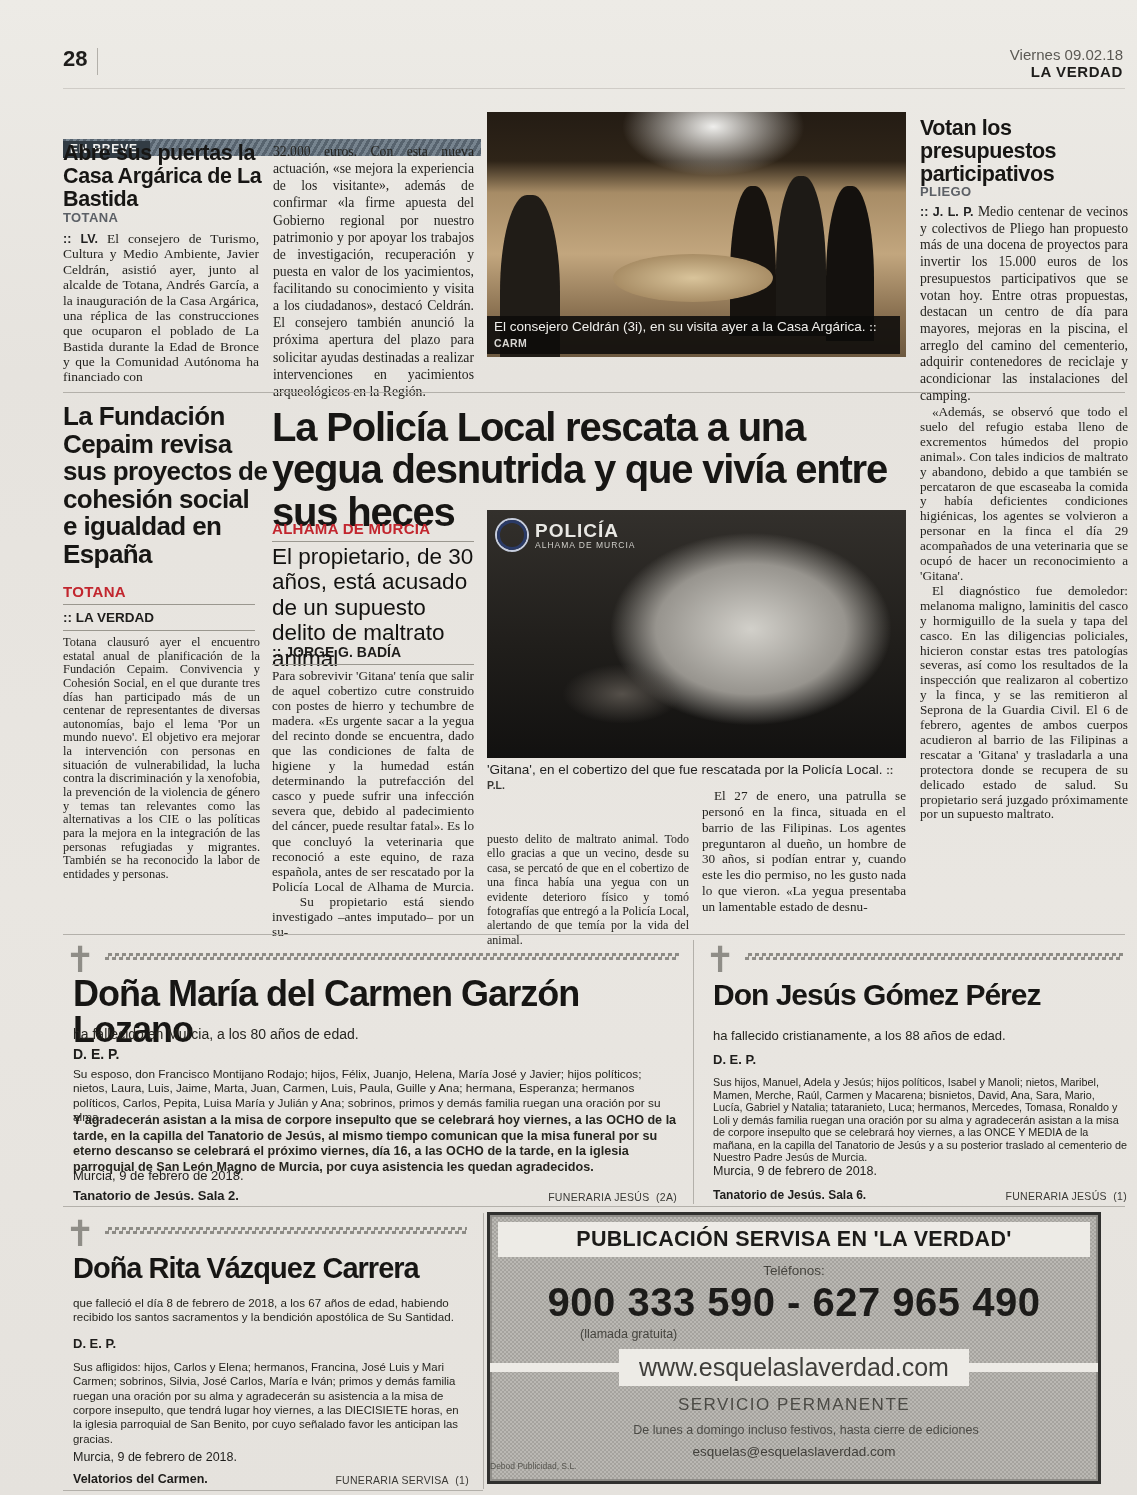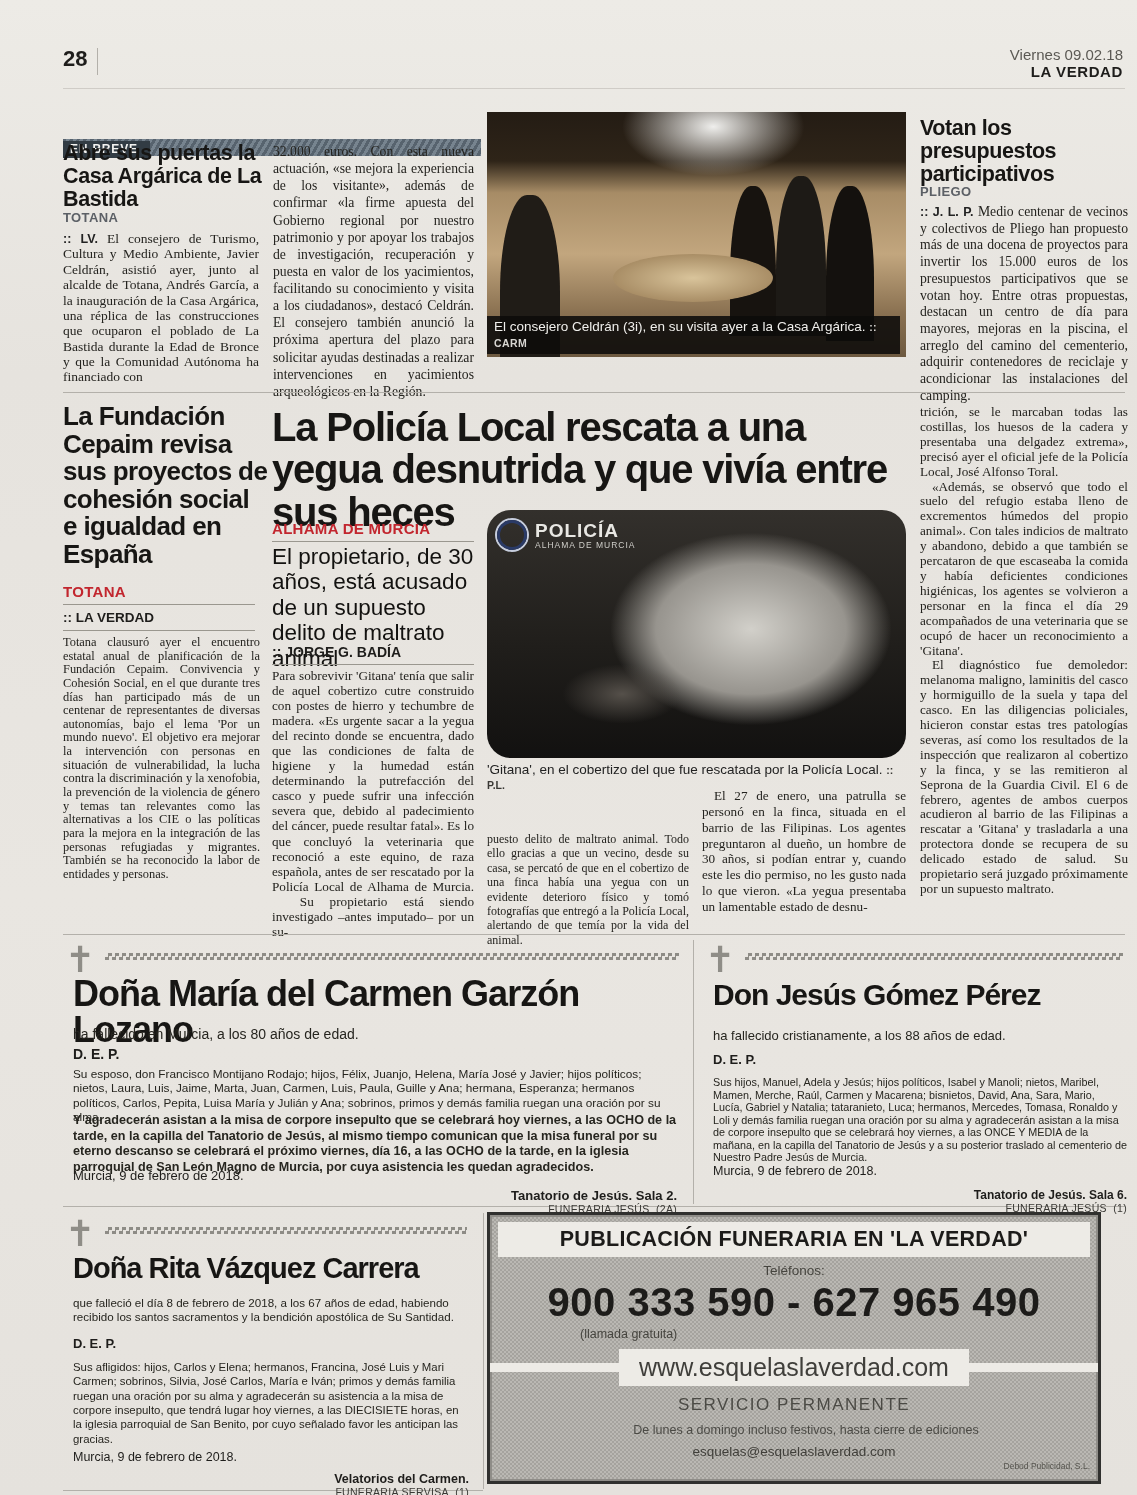--- a/index.html
+++ b/index.html
@@ -20,21 +20,21 @@
   .photo-caption-strip{
     position:absolute;left:0;right:6px;bottom:3px;background:rgba(12,11,10,.88);
     color:#f0efec;font-size:13.5px;padding:3px 7px;line-height:1.2;
   }
   .credit{font-weight:bold;font-size:10.5px;letter-spacing:.4px;color:#d8d6d2;}
   .chain{height:7px;background:repeating-conic-gradient(#8e8c86 0 25%,rgba(0,0,0,0) 0 50%) 0 0/7px 7px;}
   .cross{font-family:"DejaVu Sans",sans-serif;color:#8f8d87;font-size:36px;line-height:1;}
   .obit-name{font-weight:bold;color:#171614;letter-spacing:-1px;line-height:1.0;}
   .obit-small{font-size:15px;color:#26251f;}
   .obit-body{font-size:11.6px;line-height:1.22;color:#26251f;text-align:left;}
-  .obit-footrow{display:flex;justify-content:space-between;align-items:flex-end;flex-direction:column;}
+  .obit-footrow{display:flex;justify-content:space-between;align-items:flex-end;}
   .agency{font-size:10.5px;letter-spacing:.3px;color:#3a3935;}
   .enbreve-bar{background:repeating-linear-gradient(120deg,#57636e 0 3px,#77848f 3px 6px);margin-top:27px;}
   .enbreve-label{display:inline-block;background:#323c44;color:#f2f2f0;font-weight:bold;
     font-size:12px;letter-spacing:.8px;padding:2px 12px 2px 7px;height:13px;line-height:13px;}
   .ad-box{border:3px solid #30302e;background:repeating-conic-gradient(#bab8b3 0 25%,#a5a39e 0 50%) 0 0/4px 4px;
     box-shadow:inset 0 0 0 2px #8f8d88;}
   .ad-title-bar{background:#edebe6;margin:7px 8px 0 8px;text-align:center;
     font-weight:bold;font-size:21.5px;color:#1c1b19;padding:5px 0;letter-spacing:.3px;}
   .figure{position:absolute;background:#17130f;border-radius:45% 45% 8% 8%/60% 60% 0 0;}
   .badge{width:30px;height:30px;border-radius:50%;
@@ -97,40 +97,39 @@
   <div class="abs" style="left:272px;top:544px;width:212px;font-size:22.5px;line-height:1.13;color:#131210;">El propietario, de 30 años, está acusado de un supuesto delito de maltrato animal</div>
   <div class="abs underlined" style="left:272px;top:644px;width:202px;padding-bottom:4px;font-weight:bold;font-size:14px;">:: JORGE G. BADÍA</div>
   <div class="abs serif" style="left:272px;top:668px;width:202px;height:258px;font-size:13.2px;line-height:1.14;">
     <span>Para sobrevivir 'Gitana' tenía que salir de aquel cobertizo cutre construido con postes de hierro y techumbre de madera. «Es urgente sacar a la yegua del recinto donde se encuentra, dado que las condiciones de falta de higiene y la humedad están determinando la putrefacción del casco y puede sufrir una infección severa que, debido al padecimiento del cáncer, puede resultar fatal». Es lo que concluyó la veterinaria que reconoció a este equino, de raza española, antes de ser rescatado por la Policía Local de Alhama de Murcia.</span>
     <span style="display:inline-block;width:12px;"></span>
     <span>Su propietario está siendo investigado –antes imputado– por un su-</span>
   </div>
 
   <div class="abs" style="left:487px;top:510px;width:419px;height:248px;background:
       radial-gradient(ellipse 190px 130px at 63% 48%, #d2d0ca 0%, #97948e 50%, rgba(0,0,0,0) 74%),
-      linear-gradient(180deg,#33302c 0%,#201e1b 55%,#121110 100%);overflow:hidden;border-radius:24px;">
+      linear-gradient(180deg,#33302c 0%,#201e1b 55%,#121110 100%);overflow:hidden;">
     <div class="abs" style="left:10px;top:10px;display:flex;align-items:center;gap:8px;">
       <div class="badge"></div>
       <div>
         <div style="color:#e8e7e3;font-weight:bold;font-size:19px;letter-spacing:1px;line-height:1;">POLICÍA</div>
         <div style="color:#cfcec9;font-size:8.5px;letter-spacing:1px;">ALHAMA DE MURCIA</div>
       </div>
     </div>
     <div class="abs" style="left:18%;top:62%;width:120px;height:60px;background:radial-gradient(ellipse,#55504a,rgba(0,0,0,0) 70%);"></div>
   </div>
   <div class="abs" style="left:487px;top:762px;width:419px;font-size:13.5px;color:#222;">
     <span>'Gitana', en el cobertizo del que fue rescatada por la Policía Local.</span>
     <span style="font-weight:bold;font-size:10.5px;color:#3a3935;">:: P.L.</span>
   </div>
 
   <div class="abs serif" style="left:487px;top:788px;width:202px;height:140px;font-size:12px;line-height:1.2;margin-top:44px;">puesto delito de maltrato animal. Todo ello gracias a que un vecino, desde su casa, se percató de que en el cobertizo de una finca había una yegua con un evidente deterioro físico y tomó fotografías que entregó a la Policía Local, alertando de que temía por la vida del animal.</div>
   <div class="abs serif" style="left:702px;top:788px;width:204px;height:140px;font-size:13.2px;line-height:1.2;text-indent:12px;">El 27 de enero, una patrulla se personó en la finca, situada en el barrio de las Filipinas. Los agentes preguntaron al dueño, un hombre de 30 años, si podían entrar y, cuando este les dio permiso, no les gusto nada lo que vieron. «La yegua presentaba un lamentable estado de desnu-</div>
 
   <div class="abs serif" style="left:920px;top:405px;width:208px;height:528px;font-size:13.2px;line-height:1.13;">
-    <div>trición, se le marcaban todas las costillas, los huesos de la cadera y presentaba una delgadez extrema», precisó ayer el oficial jefe de la Policía Local, José Alfonso Toral.</div>
     <div style="text-indent:12px;">«Además, se observó que todo el suelo del refugio estaba lleno de excrementos húmedos del propio animal». Con tales indicios de maltrato y abandono, debido a que también se percataron de que escaseaba la comida y había deficientes condiciones higiénicas, los agentes se volvieron a personar en la finca el día 29 acompañados de una veterinaria que se ocupó de hacer un reconocimiento a 'Gitana'.</div>
     <div style="text-indent:12px;">El diagnóstico fue demoledor: melanoma maligno, laminitis del casco y hormiguillo de la suela y tapa del casco. En las diligencias policiales, hicieron constar estas tres patologías severas, así como los resultados de la inspección que realizaron al cobertizo y la finca, y se las remitieron al Seprona de la Guardia Civil. El 6 de febrero, agentes de ambos cuerpos acudieron al barrio de las Filipinas a rescatar a 'Gitana' y trasladarla a una protectora donde se recupera de su delicado estado de salud. Su propietario será juzgado próximamente por un supuesto maltrato.</div>
   </div>
 
   <div class="abs rule" style="left:63px;right:12px;top:934px;"></div>
   <div class="abs vrule" style="left:693px;top:940px;height:264px;"></div>
   <div class="abs rule" style="left:63px;right:12px;top:1206px;"></div>
 
   <div class="abs" style="left:63px;top:940px;width:620px;height:264px;">
     <span class="cross abs" style="left:2px;top:2px;">✝</span>
@@ -177,28 +176,28 @@
     <div class="abs" style="left:10px;top:236px;font-size:12.5px;">Murcia, 9 de febrero de 2018.</div>
     <div class="abs obit-footrow" style="left:10px;top:258px;width:396px;">
       <span style="font-weight:bold;font-size:12.5px;">Velatorios del Carmen.</span>
       <span class="agency">
         <span>FUNERARIA SERVISA</span>&nbsp;&nbsp;<span>(1)</span>
       </span>
     </div>
   </div>
 
   <div class="abs ad-box" style="left:487px;top:1212px;width:608px;height:266px;">
-    <div class="ad-title-bar">PUBLICACIÓN FUNERARIA EN 'LA VERDAD'</div>
+    <div class="ad-title-bar">PUBLICACIÓN SERVISA EN 'LA VERDAD'</div>
     <div style="text-align:center;font-size:13.5px;color:#46453f;margin-top:6px;">Teléfonos:</div>
     <div style="text-align:center;font-weight:bold;font-size:40px;letter-spacing:.5px;color:#1d1c1a;margin-top:2px;">900 333 590 - 627 965 490</div>
     <div style="margin:2px 0 0 90px;font-size:12.5px;color:#46453f;">(llamada gratuita)</div>
     <div style="display:flex;align-items:center;margin-top:8px;">
       <div style="flex:1;height:9px;background:#edebe6;"></div>
       <div style="background:#edebe6;padding:4px 20px;font-size:25px;color:#3f3e3a;">www.esquelaslaverdad.com</div>
       <div style="flex:1;height:9px;background:#edebe6;"></div>
     </div>
     <div style="text-align:center;font-size:17px;letter-spacing:1.5px;color:#4b4a45;margin-top:9px;">SERVICIO PERMANENTE</div>
     <div style="text-align:center;font-size:12.5px;color:#4b4a45;margin-top:8px;padding-left:24px;">De lunes a domingo incluso festivos, hasta cierre de ediciones</div>
     <div style="text-align:center;font-size:13.5px;color:#403f3a;margin-top:7px;">esquelas@esquelaslaverdad.com</div>
-    <div style="text-align:right;font-size:8.5px;color:#55544e;margin:2px 8px 0 0;">Debod Publicidad, S.L.</div>
+    <div style="font-size:8.5px;color:#55544e;margin:2px 8px 0 0;">Debod Publicidad, S.L.</div>
   </div>
 
 </div>
 
 </body></html>

